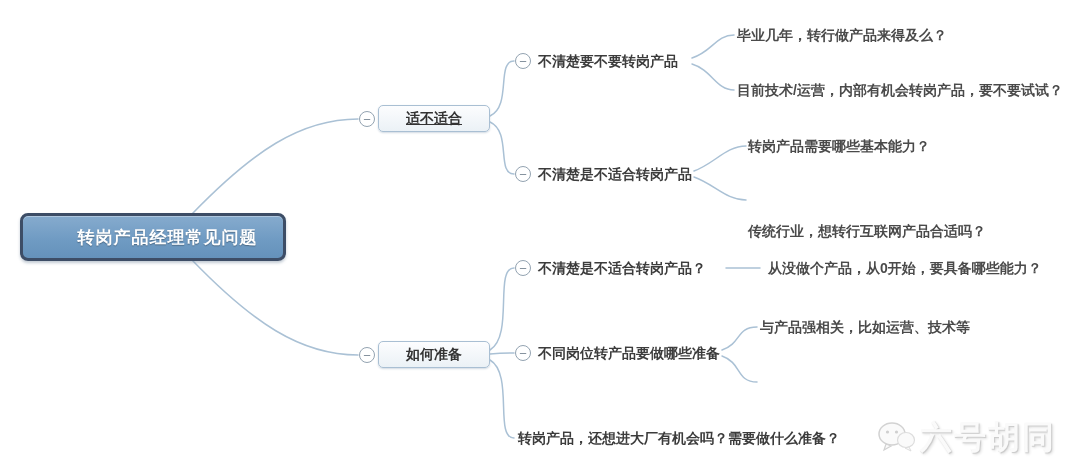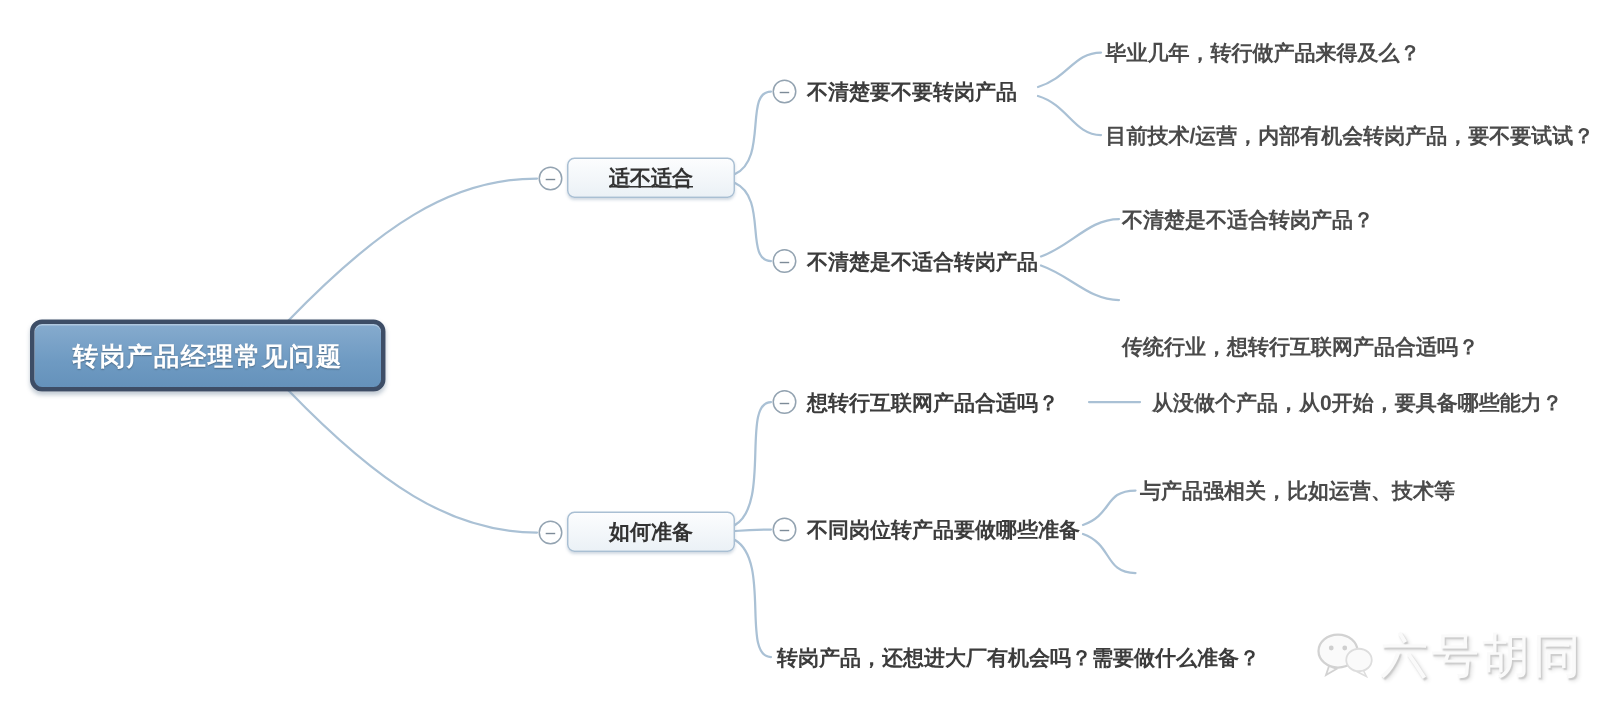--- a/index.html
+++ b/index.html
@@ -10,20 +10,21 @@
   .connectors{position:absolute;left:0;top:0;width:1080px;height:476px;}
   .root-node{
     position:absolute;left:20px;top:213px;width:231px;height:42px;
     background:linear-gradient(180deg,#86abce 0%,#6e9ac2 60%,#6592bb 100%);
     border:3px solid #3d4d66;border-radius:8px;
     color:#ffffff;font-weight:bold;font-size:17px;letter-spacing:1px;
     display:flex;align-items:center;justify-content:center;
     box-shadow:0 2px 3px rgba(120,140,160,.45), inset 0 1px 0 rgba(255,255,255,.35);
     text-shadow:0 1px 1px rgba(0,0,0,.3);
     cursor:pointer;
+    padding-left:29px;
   }
   .branch-node{
     position:absolute;width:112px;height:27px;box-sizing:border-box;
     background:linear-gradient(180deg,#fcfdfe,#ebf1f6);
     border:1px solid #a9bfd3;border-radius:5px;
     color:#333333;font-weight:bold;font-size:14px;
     display:flex;align-items:center;justify-content:center;
     box-shadow:0 1px 2px rgba(150,170,190,.45);
     cursor:pointer;
   }
@@ -33,21 +34,21 @@
     font-size:13px;line-height:1;display:flex;align-items:center;justify-content:center;
     cursor:pointer;user-select:none;
   }
   .text-node{
     position:absolute;font-size:14px;line-height:18px;color:#3c3c3c;
     white-space:nowrap;font-weight:700;cursor:pointer;
   }
   .leaf{color:#4a4a4a;font-weight:700;}
   .watermark{
     position:absolute;left:876px;top:416px;display:flex;align-items:center;
-    color:#fafafa;font-size:32px;font-weight:normal;letter-spacing:2px;
+    color:#fafafa;font-size:32px;font-weight:bold;letter-spacing:2px;
     text-shadow:1px 1px 1px #c9c9c9, 2px 2px 3px #e2e2e2;
     user-select:none;
   }
   .watermark svg{margin-right:4px;}
 </style>
 </head>
 <body>
 
 <div class="canvas">
 
@@ -82,28 +83,28 @@
 
   <div class="minus" style="left:515px;top:53px;">−</div>
   <div class="text-node" style="left:538px;top:52px;">不清楚要不要转岗产品</div>
 
   <div class="text-node leaf" style="left:737px;top:26px;">毕业几年，转行做产品来得及么？</div>
   <div class="text-node leaf" style="left:737px;top:81px;">目前技术/运营，内部有机会转岗产品，要不要试试？</div>
 
   <div class="minus" style="left:515px;top:166px;">−</div>
   <div class="text-node" style="left:538px;top:165px;">不清楚是不适合转岗产品</div>
 
-  <div class="text-node leaf" style="left:748px;top:137px;">不清楚是不适合转岗产品？</div>
+  <div class="text-node leaf" style="left:748px;top:137px;">转岗产品需要哪些基本能力？</div>
   <div class="text-node leaf" style="left:748px;top:191px;margin-top:31px;">传统行业，想转行互联网产品合适吗？</div>
 
   <div class="minus" style="left:359px;top:347px;">−</div>
   <div class="branch-node" style="left:378px;top:341px;">如何准备</div>
 
   <div class="minus" style="left:515px;top:260px;">−</div>
-  <div class="text-node" style="left:538px;top:259px;">想转行互联网产品合适吗？</div>
+  <div class="text-node" style="left:538px;top:259px;">不清楚是不适合转岗产品？</div>
   <div class="text-node leaf" style="left:768px;top:259px;">从没做个产品，从0开始，要具备哪些能力？</div>
 
   <div class="minus" style="left:515px;top:345px;">−</div>
   <div class="text-node" style="left:538px;top:344px;">不同岗位转产品要做哪些准备</div>
   <div class="text-node leaf" style="left:760px;top:318px;text-align:center;">与产品强相关，比如运营、技术等</div>
 
   <div class="text-node" style="left:518px;top:429px;">转岗产品，还想进大厂有机会吗？需要做什么准备？</div>
 
   <div class="watermark">
     <svg width="40" height="36" viewBox="0 0 40 36">

